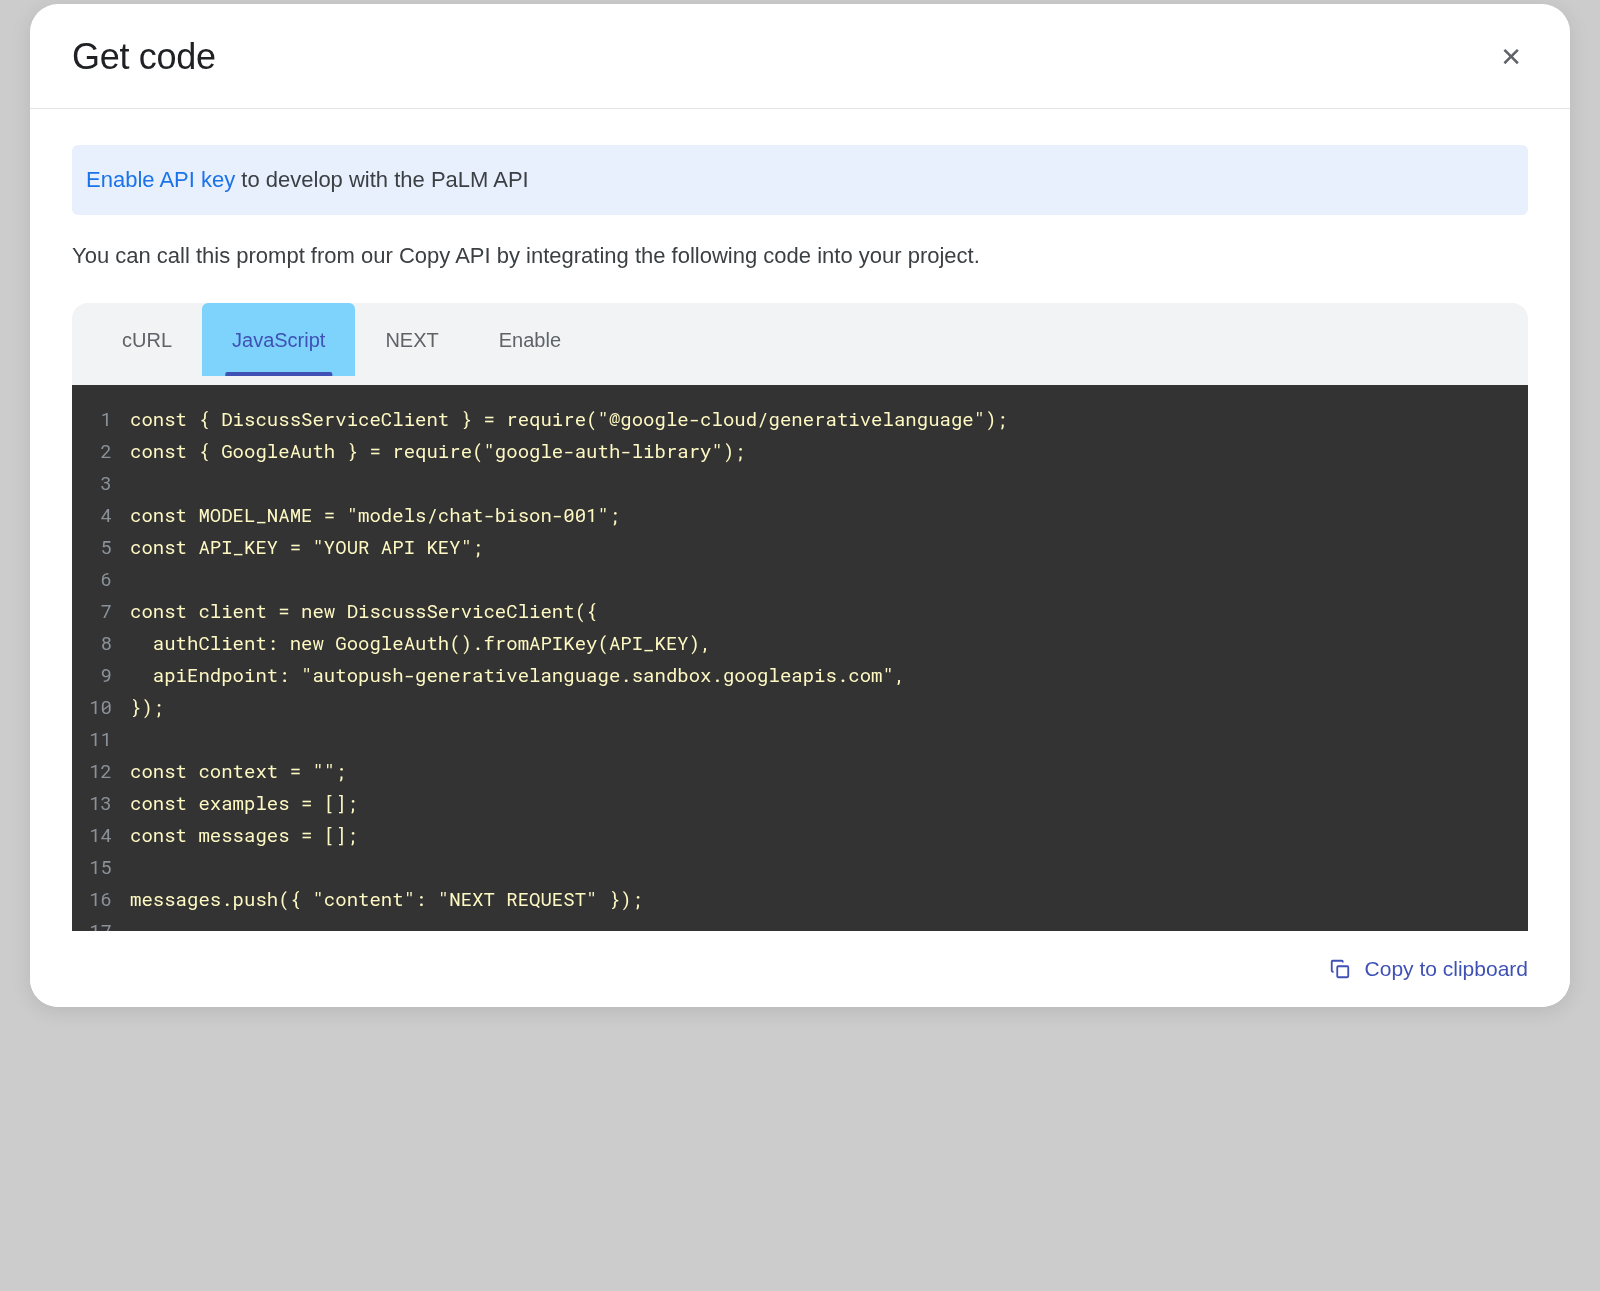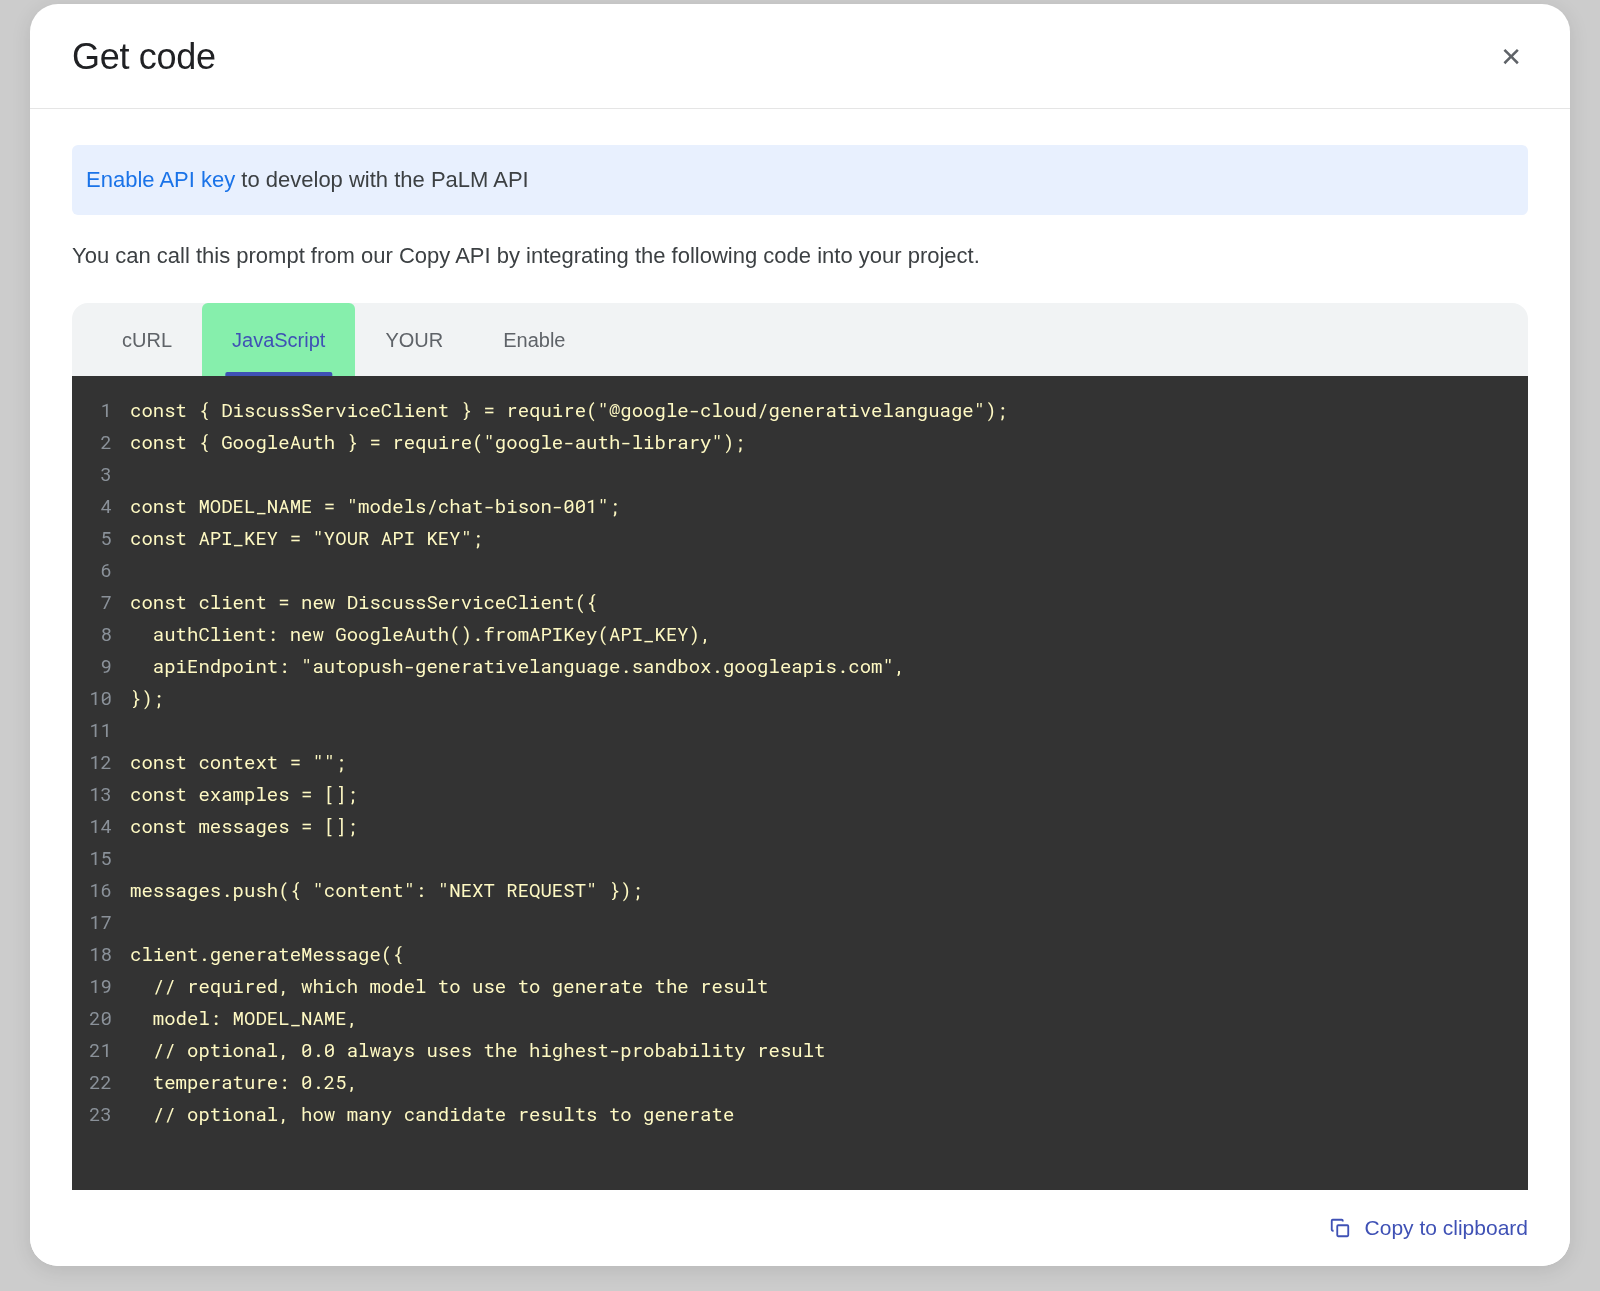--- a/index.html
+++ b/index.html
@@ -13,21 +13,21 @@
       padding: 4px 30px 0 30px;
       width: 1600px;
       height: 1291px;
       overflow: hidden;
     }
     .dialog {
       background: #fff;
       border-radius: 28px;
       box-shadow: 0 4px 20px rgba(0,0,0,0.1);
       overflow: hidden;
-      height: 1262px;
+      height: 1003px;
       display: flex;
       flex-direction: column;
     }
     .dialog-header {
       display: flex;
       justify-content: space-between;
       align-items: center;
       padding: 32px 42px 30px 42px;
       border-bottom: 1px solid #e5e5e5;
     }
@@ -73,34 +73,34 @@
     .code-panel {
       background: #f1f3f4;
       border-radius: 16px 16px 0 0;
       flex: 1;
       overflow: hidden;
       display: flex;
       flex-direction: column;
     }
     .tabs {
       display: flex;
-      padding: 0 0 0 20px;
+      padding: 0 0 9px 20px;
     }
     .tab {
       padding: 26px 30px 24px 30px;
       font-size: 20px;
       color: #5f6368;
       cursor: pointer;
       position: relative;
       background: transparent;
       border: none;
       font-family: inherit;
     }
     .tab.active {
-      background: #86efac;
+      background: #7dd3fc;
       color: #3f51b5;
       border-radius: 6px 6px 0 0;
     }
     .tab.active::after {
       content: '';
       position: absolute;
       bottom: 0;
       left: 50%;
       transform: translateX(-50%);
       width: 70%;
@@ -170,21 +170,21 @@
     <div class="info-banner">
       <a href="#">Enable API key</a><span> to develop with the PaLM API</span>
     </div>
 
     <p class="description">You can call this prompt from our Copy API by integrating the following code into your project.</p>
 
     <div class="code-panel">
       <div class="tabs">
         <button class="tab">cURL</button>
         <button class="tab active">JavaScript</button>
-        <button class="tab">YOUR</button>
+        <button class="tab">NEXT</button>
         <button class="tab">Enable</button>
       </div>
 
       <div class="code-block">
         <div class="line-numbers">1
 2
 3
 4
 5
 6

